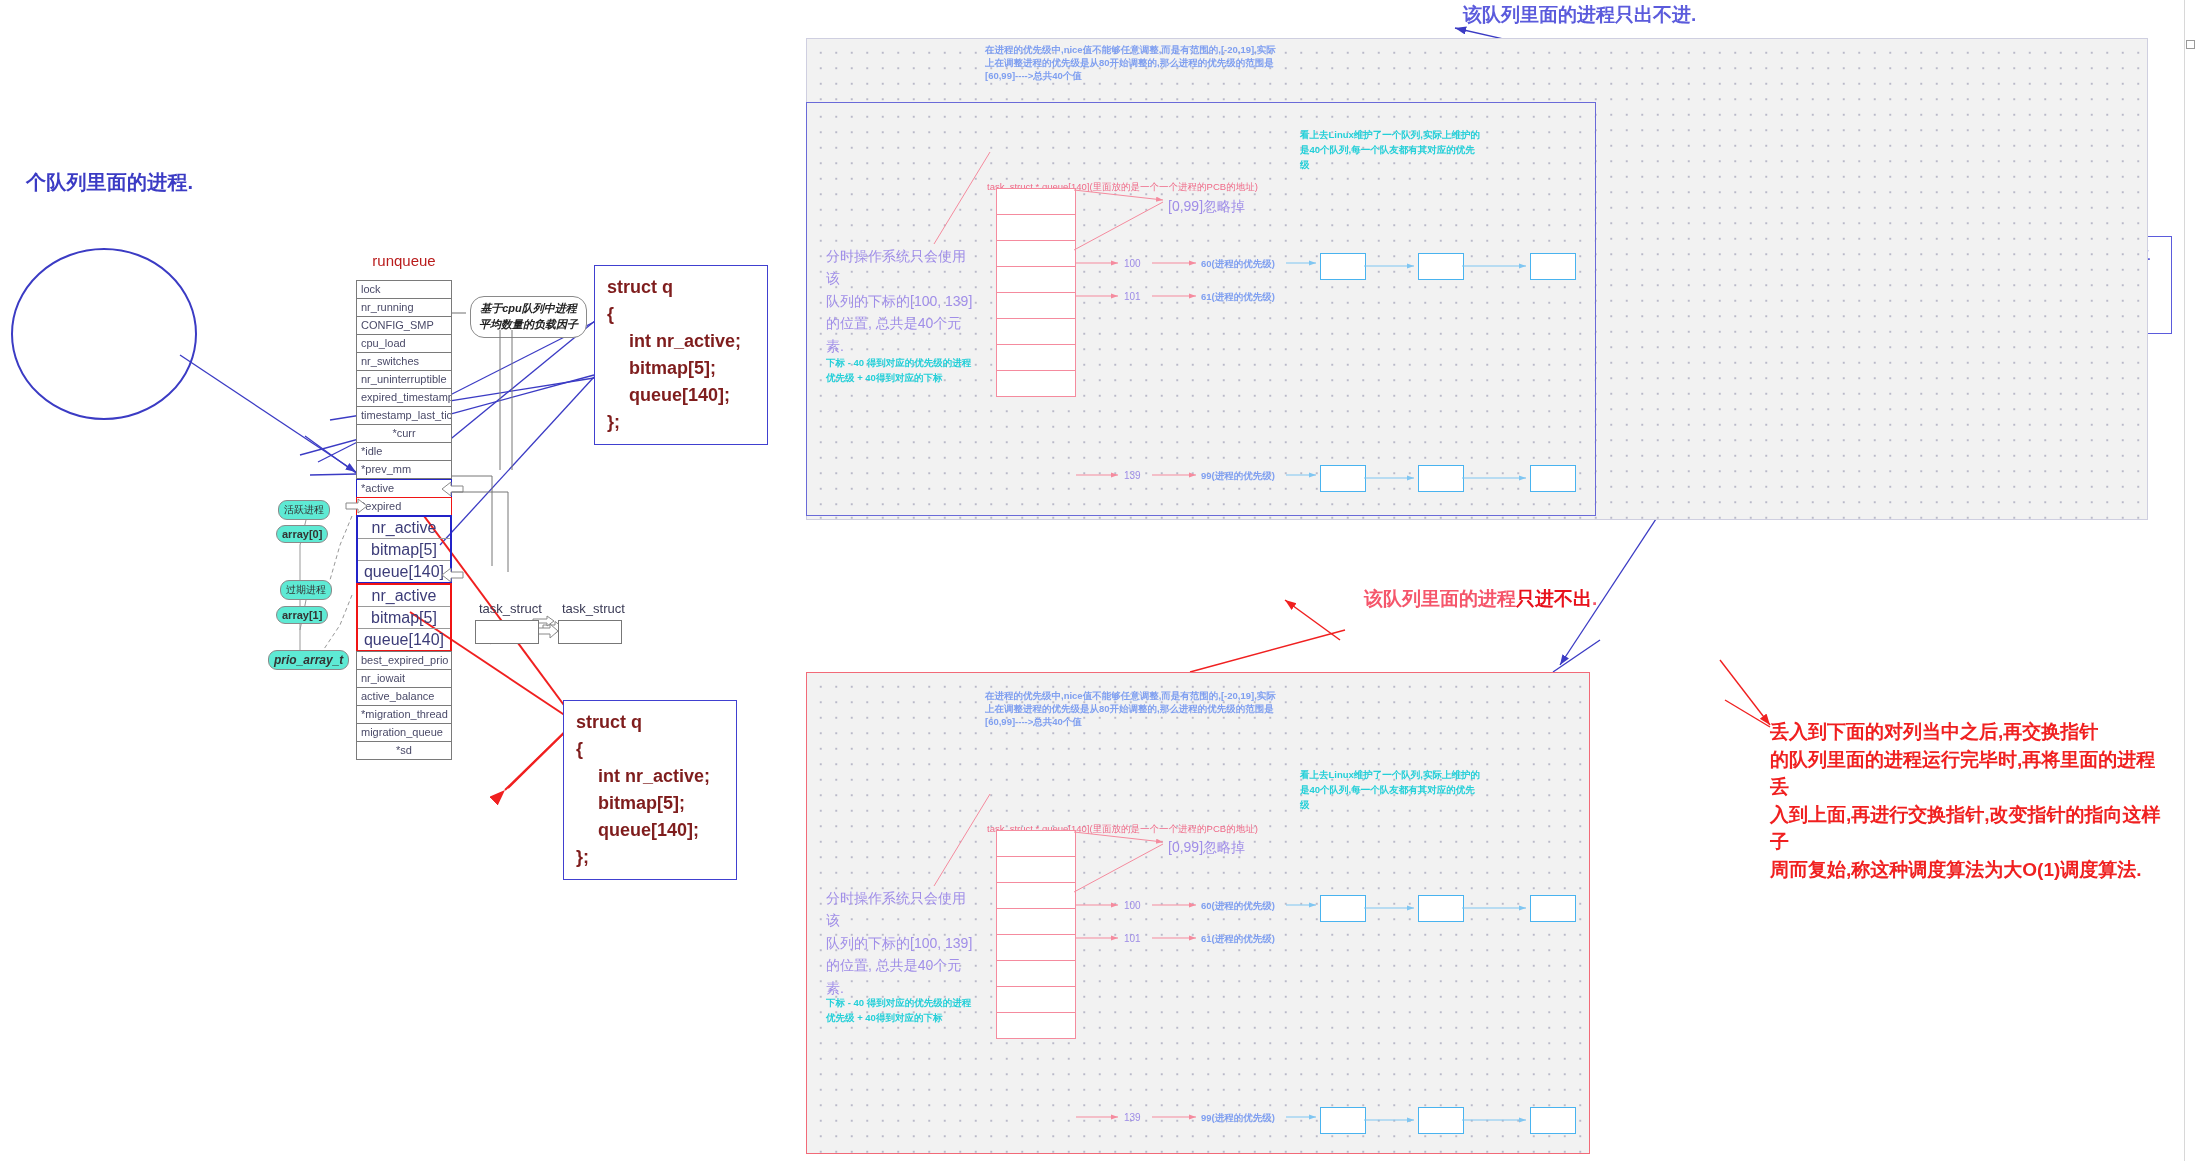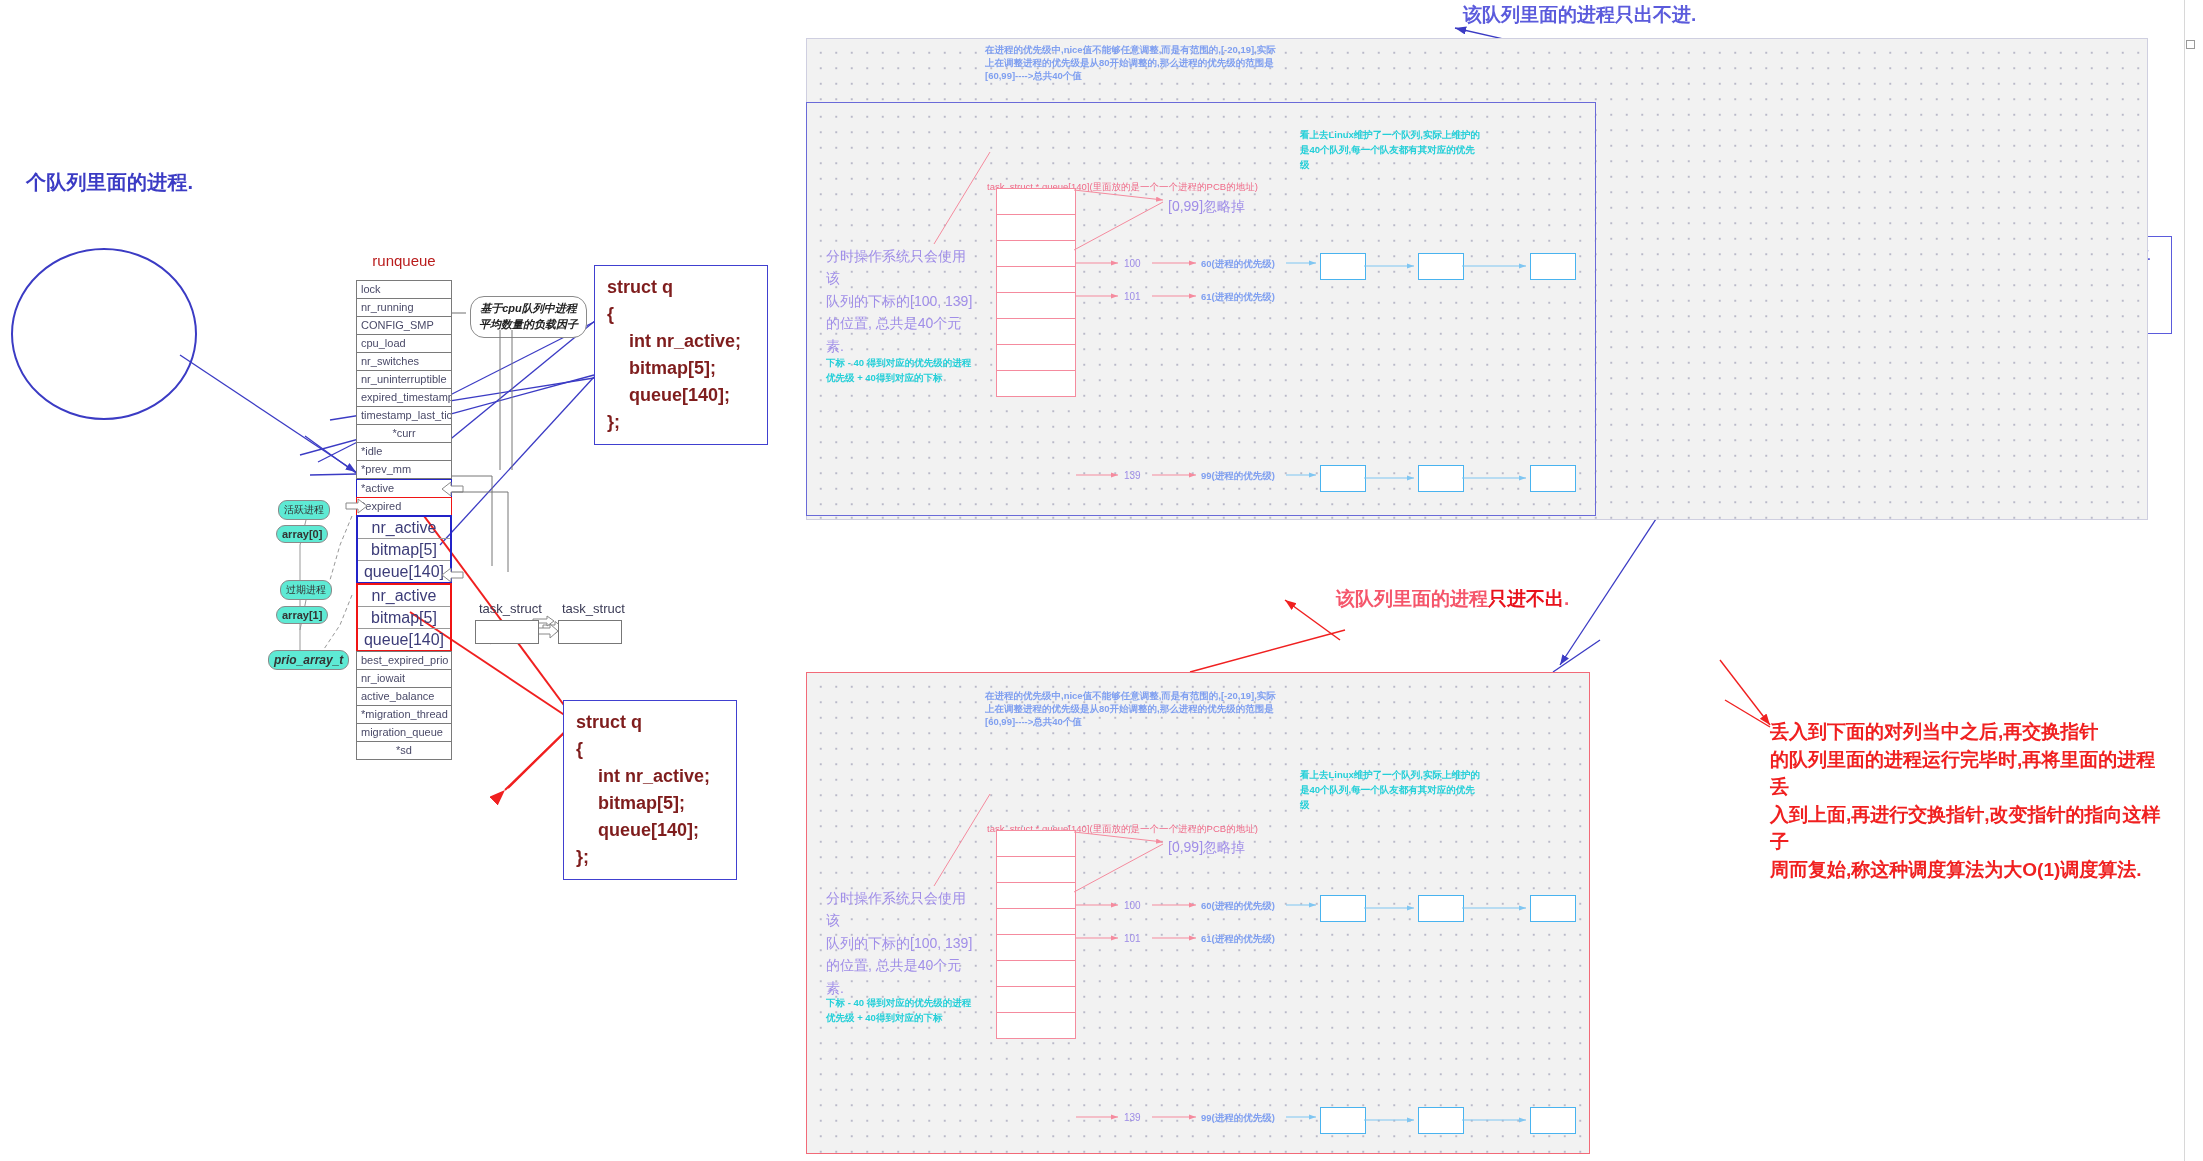--- a/index.html
+++ b/index.html
@@ -217,21 +217,21 @@
   <div class="ind">int nr_active;</div>
   <div class="ind">bitmap[5];</div>
   <div class="ind">queue[140];</div>
   <div>};</div>
 </div>
 
 <div class="abs nosel hl-blue2" style="left:1463px;top:2px;">
   <span>该队列里面的进程</span><span style="font-weight:bold;">只出不进</span><span>.</span>
 </div>
 
-<div class="abs nosel hl-red" style="left:1336px;top:585px;">
+<div class="abs nosel hl-red" style="left:1364px;top:585px;">
   <span style="color:#f5566b;">该队列里面的进程</span><span class="hl-red-strong">只进不出</span><span style="color:#f5566b;">.</span>
 </div>
 
 <div class="abs callout-box nosel" style="left:1792px;top:236px;width:358px;">
   <div class="hl-blue2">当该队列里面的进程都调度完毕时,此时将其丢</div>
   <div class="hl-blue2">入下面的对列当中.</div>
 </div>
 
 <div class="abs nosel hl-red" style="left:1770px;top:718px;width:400px;">
   <div>丢入到下面的对列当中之后,再交换指针</div>

